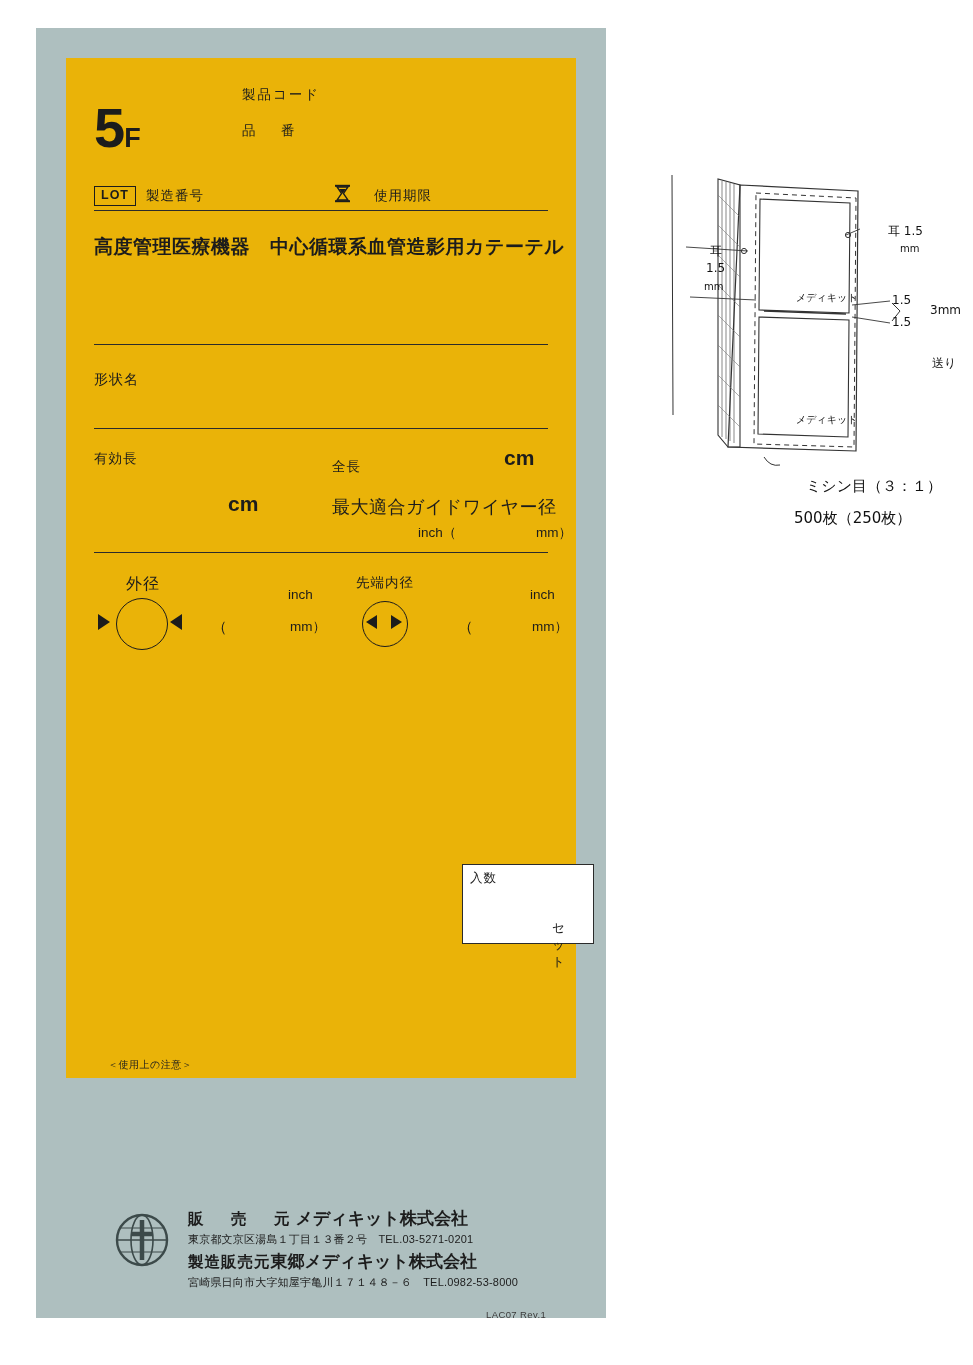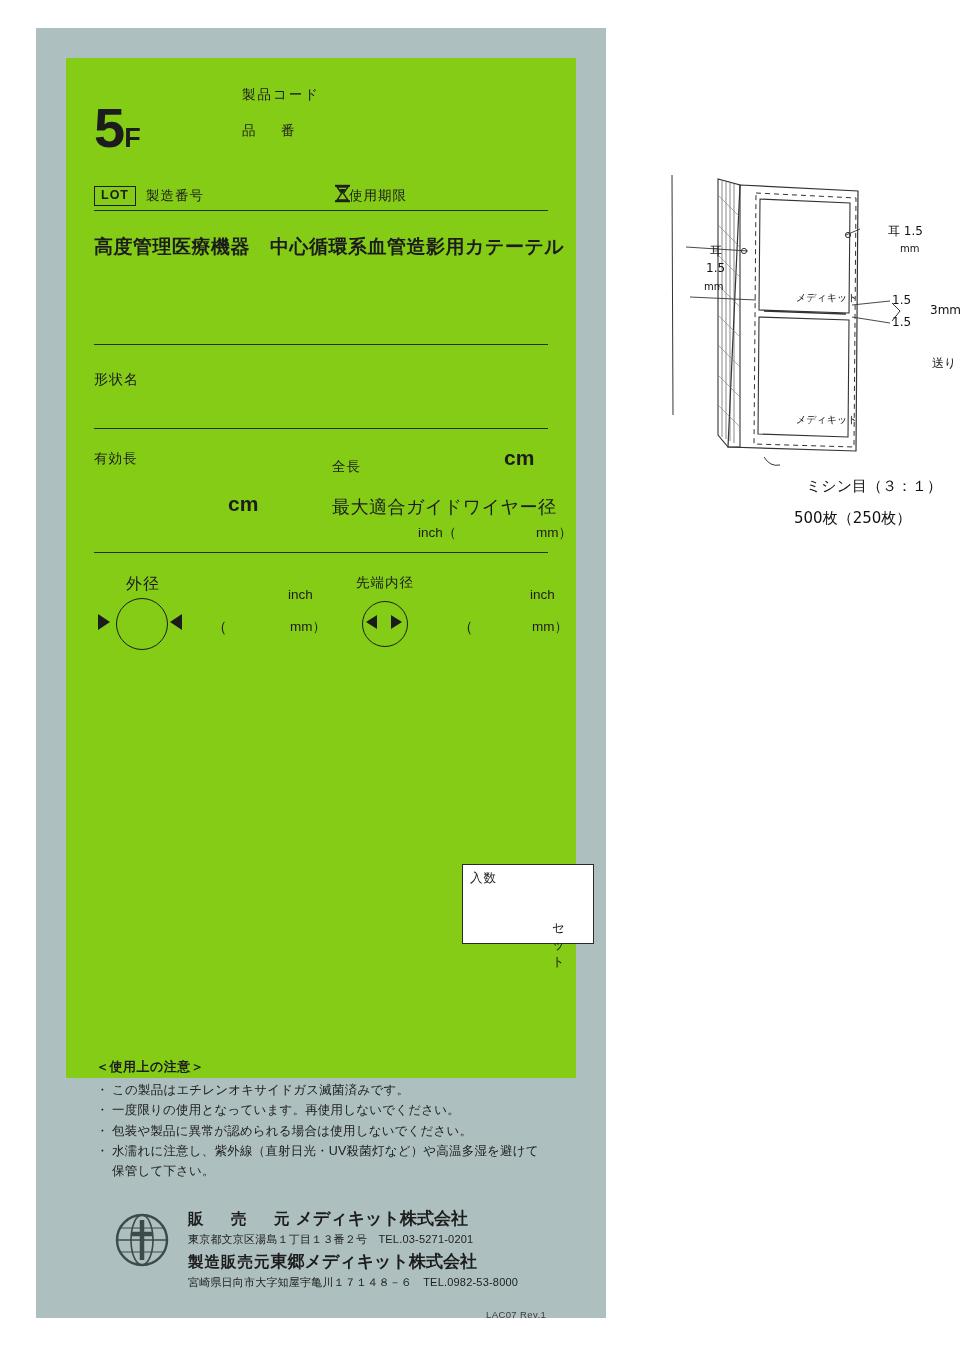--- a/index.html
+++ b/index.html
@@ -5,41 +5,41 @@
   html,body{margin:0;padding:0;background:#ffffff;}
   body{width:973px;height:1365px;position:relative;font-family:"Liberation Sans","DejaVu Sans",sans-serif;color:#1c1c1c;overflow:hidden;}
 
   
   #label-sheet{
     position:absolute;left:36px;top:28px;width:570px;height:1290px;
     background:#aebfbf;
   }
   #label-inner{
     position:absolute;left:30px;top:30px;width:510px;height:1020px;
-    background:#84cc16;
+    background:#eab308;
   }
 
   .hr{position:absolute;background:#2b2b2b;height:1px;}
 
   
   #size-code{
     position:absolute;left:28px;top:42px;font-size:56px;font-weight:700;
     letter-spacing:-1px;line-height:1;
   }
   #size-code .unit{font-size:27px;font-weight:700;}
   #product-code-label{position:absolute;left:176px;top:28px;font-size:13.5px;letter-spacing:2px;}
   #part-no-label{position:absolute;left:176px;top:64px;font-size:13.5px;letter-spacing:6px;}
 
   #lot-box{
     position:absolute;left:28px;top:128px;border:1.6px solid #1c1c1c;
     padding:1px 6px;font-size:12.5px;font-weight:700;letter-spacing:1px;line-height:1.25;
   }
   #lot-text{position:absolute;left:80px;top:129px;font-size:13.5px;letter-spacing:1px;}
   #hourglass-icon{position:absolute;left:268px;top:126px;width:17px;height:19px;}
-  #expiry-text{position:absolute;left:283px;top:129px;font-size:13.5px;letter-spacing:1px;}
+  #expiry-text{position:absolute;left:308px;top:129px;font-size:13.5px;letter-spacing:1px;}
 
   #device-class{
     position:absolute;left:28px;top:176px;font-size:19px;font-weight:700;letter-spacing:0.5px;
   }
   #device-class .gap{display:inline-block;width:20px;}
 
   #shape-label{position:absolute;left:28px;top:313px;font-size:14px;letter-spacing:1px;}
 
   
   #eff-len-label{position:absolute;left:28px;top:392px;font-size:13.5px;letter-spacing:1px;}
@@ -77,21 +77,21 @@
   
   #qty-box{
     position:absolute;left:396px;top:806px;width:130px;height:78px;
     border:1.4px solid #2b2b2b;background:#fff;
   }
   #qty-label{position:absolute;left:404px;top:812px;font-size:12.5px;letter-spacing:1px;}
   #qty-unit{position:absolute;left:486px;top:862px;font-size:12.5px;letter-spacing:1px;}
 
   
   #cautions{position:absolute;left:60px;top:1030px;width:470px;color:#1c1c1c;}
-  #cautions h4{margin:0 0 4px 0;font-size:13px;font-weight:700;letter-spacing:0.5px;}
+  #cautions h4{margin:0 0 4px 12px;font-size:10px;font-weight:400;letter-spacing:0.5px;}
   #cautions ul{margin:0;padding:0;list-style:none;}
   #cautions li{font-size:12.5px;line-height:1.62;letter-spacing:0.2px;padding-left:16px;position:relative;}
   #cautions li:before{content:"・";position:absolute;left:0;top:0;}
 
   
   #footer{position:absolute;left:60px;top:1180px;width:480px;}
   #globe-icon{position:absolute;left:18px;top:4px;width:56px;height:56px;}
   #footer-lines{position:absolute;left:92px;top:0;width:400px;}
   .f-row1{font-size:15.5px;font-weight:700;letter-spacing:1px;line-height:1.35;}
   .f-row1 .sp{letter-spacing:6px;}
@@ -168,27 +168,20 @@
     <div id="id-inch">inch</div>
     <div id="id-mm">mm）</div>
 
     <div id="qty-box"></div>
     <div id="qty-label">入数</div>
     <div id="qty-unit">セット</div>
   </div>
 
   <div id="cautions">
     <h4>＜使用上の注意＞</h4>
-    <ul>
-      <li>この製品はエチレンオキサイドガス滅菌済みです。</li>
-      <li>一度限りの使用となっています。再使用しないでください。</li>
-      <li>包装や製品に異常が認められる場合は使用しないでください。</li>
-      <li style="white-space:pre-line">水濡れに注意し、紫外線（直射日光・UV殺菌灯など）や高温多湿を避けて
-保管して下さい。</li>
-    </ul>
   </div>
 
   <div id="footer">
     <svg id="globe-icon" viewBox="0 0 56 56">
       <circle cx="28" cy="28" r="25" fill="none" stroke="#3c4a4a" stroke-width="2.4"></circle>
       <ellipse cx="28" cy="28" rx="11" ry="25" fill="none" stroke="#3c4a4a" stroke-width="1.6"></ellipse>
       <line x1="3" y1="28" x2="53" y2="28" stroke="#3c4a4a" stroke-width="1.6"></line>
       <line x1="7" y1="16" x2="49" y2="16" stroke="#3c4a4a" stroke-width="1.2"></line>
       <line x1="7" y1="40" x2="49" y2="40" stroke="#3c4a4a" stroke-width="1.2"></line>
       <path d="M28 8 L28 48" stroke="#3c4a4a" stroke-width="4.5"></path>

